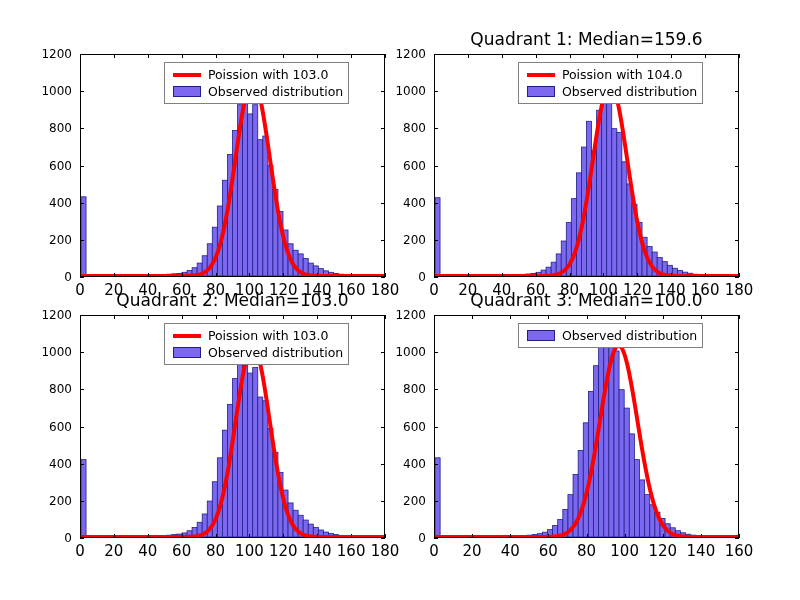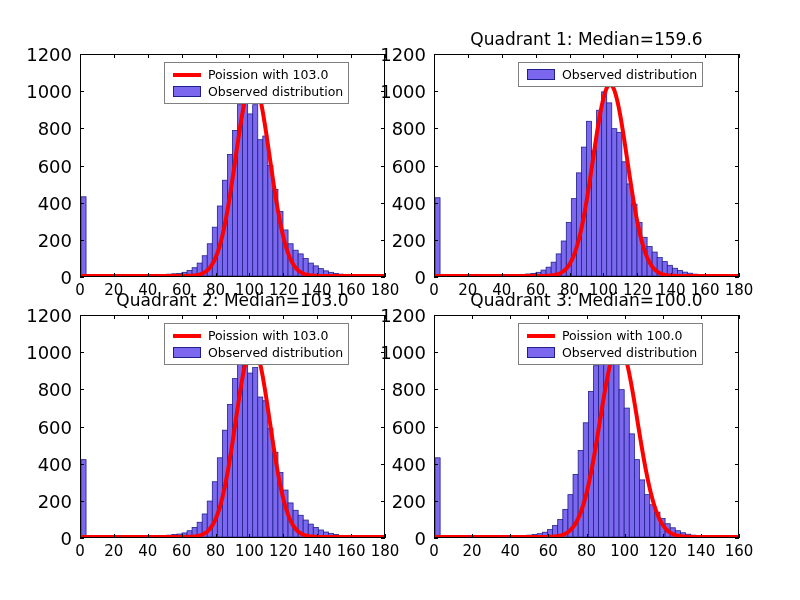--- a/index.html
+++ b/index.html
@@ -35,21 +35,21 @@
   .tick-x{position:absolute;width:1px;height:4px;background:#000;bottom:0;}
   .tick-x.top{top:0;bottom:auto;}
   .tick-y{position:absolute;height:1px;width:4px;background:#000;left:0;}
   .tick-y.right{right:0;left:auto;}
 
   .xlabel{
     position:absolute;font-size:15px;color:#000;
     transform:translateX(-50%);white-space:nowrap;
   }
   .ylabel{
-    position:absolute;font-size:18px;color:#000;
+    position:absolute;font-size:12px;color:#000;
     transform:translateY(-50%);white-space:nowrap;text-align:right;
   }
 
   
   .legend{
     position:absolute;background:#fff;border:1px solid #808080;
     padding:3px 5px 3px 4px;box-sizing:border-box;
     font-size:12.5px;color:#000;z-index:5;
   }
   .legend-row{display:flex;align-items:center;height:17px;white-space:nowrap;}
@@ -276,20 +276,24 @@
       <div class="tick-y right" style="top: 74.3333px;"></div>
       <div class="ylabel" style="top: 74.3333px; left: -8px; transform: translate(-100%, -50%);">800</div>
       <div class="tick-y" style="top: 37.1667px;"></div>
       <div class="tick-y right" style="top: 37.1667px;"></div>
       <div class="ylabel" style="top: 37.1667px; left: -8px; transform: translate(-100%, -50%);">1000</div>
       <div class="tick-y" style="top: 0px;"></div>
       <div class="tick-y right" style="top: 0px;"></div>
       <div class="ylabel" style="top: 0px; left: -8px; transform: translate(-100%, -50%);">1200</div>
       <div class="legend" style="left: 83.875px; top: 8px;">
         <div class="legend-row">
+          <span class="legend-swatch-line"></span>
+          <span>Poission with 104.0</span>
+        </div>
+        <div class="legend-row">
           <span class="legend-swatch-box"></span>
           <span>Observed distribution</span>
         </div>
       </div>
     </div>
     <div class="subplot" style="left: 80px; top: 315px; width: 305px; height: 223px;">
       <div class="plot-title">Quadrant 2: Median=103.0</div>
       <div class="frame">
         <svg class="plotsvg" viewBox="0 0 305 223" preserveAspectRatio="none">
           <rect x="0.00" y="144.95" width="5.08" height="78.05" fill="#7b68ee" stroke="#20208a" stroke-width="0.8"></rect>
@@ -492,22 +496,18 @@
       <div class="tick-y right" style="top: 74.3333px;"></div>
       <div class="ylabel" style="top: 74.3333px; left: -8px; transform: translate(-100%, -50%);">800</div>
       <div class="tick-y" style="top: 37.1667px;"></div>
       <div class="tick-y right" style="top: 37.1667px;"></div>
       <div class="ylabel" style="top: 37.1667px; left: -8px; transform: translate(-100%, -50%);">1000</div>
       <div class="tick-y" style="top: 0px;"></div>
       <div class="tick-y right" style="top: 0px;"></div>
       <div class="ylabel" style="top: 0px; left: -8px; transform: translate(-100%, -50%);">1200</div>
       <div class="legend" style="left: 83.875px; top: 8px;">
         <div class="legend-row">
-          <span class="legend-swatch-line"></span>
-          <span>Poission with 100.0</span>
-        </div>
-        <div class="legend-row">
           <span class="legend-swatch-box"></span>
           <span>Observed distribution</span>
         </div>
       </div>
     </div>
   </div>
 
 </body></html>

